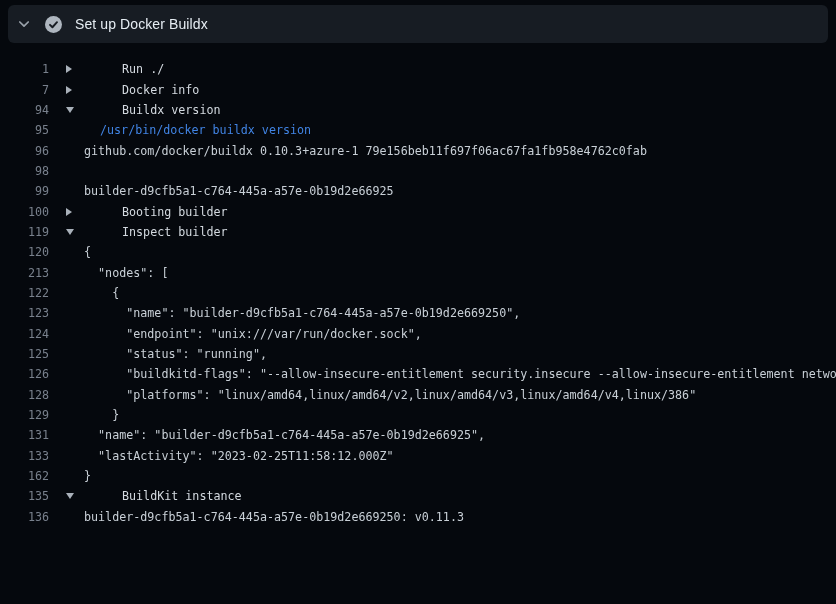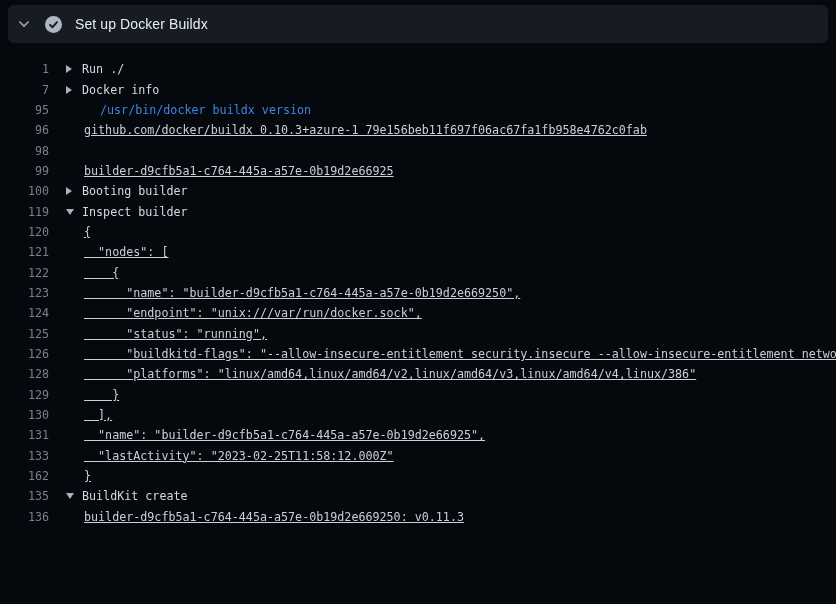--- a/index.html
+++ b/index.html
@@ -59,24 +59,24 @@
     width: 33px;
     padding-left: 17px;
     box-sizing: border-box;
     display: flex;
     align-items: center;
   }
   .txt {
     white-space: pre;
     color: var(--text, #c9d0d7);
   }
-  .row.output .txt { padding-left: 2px; text-decoration: underline; }
+  .row.output .txt { padding-left: 2px; }
   .row.command .txt { padding-left: 2px; color: var(--command, #4184e4); margin-left: 16px; }
   .row.group_collapsed, .row.group_expanded { cursor: pointer; }
-  .row.group_collapsed .txt, .row.group_expanded .txt { color: var(--group-text, #d4dae0); }
+  .row.group_collapsed .txt, .row.group_expanded .txt { color: var(--group-text, #d4dae0); margin-left: 40px; }
 
   .tri { display: inline-block; width: 0; height: 0; }
   .tri.right {
     border-top: 4px solid transparent;
     border-bottom: 4px solid transparent;
     border-left: 6px solid var(--toggle-icon, #a9b1ba);
   }
   .tri.down {
     border-left: 4px solid transparent;
     border-right: 4px solid transparent;
@@ -97,34 +97,34 @@
       <circle cx="8" cy="8" r="8" fill="#aeb6bf"></circle>
       <path d="M4.7 8.3 L7 10.6 L11.3 5.8" fill="none" stroke="#171c23" stroke-width="1.8" stroke-linecap="round" stroke-linejoin="round"></path>
     </svg>
   </span>
   <span class="step-title">Set up Docker Buildx</span>
 </div>
 
 <div class="log">
     <div class="row group_collapsed"><span class="num">1</span><span class="toggle"><span class="tri right"></span></span><span class="txt">Run ./</span></div>
     <div class="row group_collapsed"><span class="num">7</span><span class="toggle"><span class="tri right"></span></span><span class="txt">Docker info</span></div>
+    <div class="row group_expanded"><span class="num">94</span><span class="toggle"><span class="tri down"></span></span><span class="txt">Buildx version</span></div>
     <div class="row command"><span class="num">95</span><span class="toggle"></span><span class="txt">/usr/bin/docker buildx version</span></div>
     <div class="row output"><span class="num">96</span><span class="toggle"></span><span class="txt">github.com/docker/buildx 0.10.3+azure-1 79e156beb11f697f06ac67fa1fb958e4762c0fab</span></div>
     <div class="row command"><span class="num">98</span><span class="toggle"></span></div>
     <div class="row output"><span class="num">99</span><span class="toggle"></span><span class="txt">builder-d9cfb5a1-c764-445a-a57e-0b19d2e66925</span></div>
     <div class="row group_collapsed"><span class="num">100</span><span class="toggle"><span class="tri right"></span></span><span class="txt">Booting builder</span></div>
     <div class="row group_expanded"><span class="num">119</span><span class="toggle"><span class="tri down"></span></span><span class="txt">Inspect builder</span></div>
     <div class="row output"><span class="num">120</span><span class="toggle"></span><span class="txt">{</span></div>
-    <div class="row output"><span class="num">121</span><span class="toggle"></span><span class="txt">  "nodes": [</span></div>
+    <div class="row output"><span class="num">213</span><span class="toggle"></span><span class="txt">  "nodes": [</span></div>
     <div class="row output"><span class="num">122</span><span class="toggle"></span><span class="txt">    {</span></div>
     <div class="row output"><span class="num">123</span><span class="toggle"></span><span class="txt">      "name": "builder-d9cfb5a1-c764-445a-a57e-0b19d2e669250",</span></div>
     <div class="row output"><span class="num">124</span><span class="toggle"></span><span class="txt">      "endpoint": "unix:///var/run/docker.sock",</span></div>
     <div class="row output"><span class="num">125</span><span class="toggle"></span><span class="txt">      "status": "running",</span></div>
     <div class="row output"><span class="num">126</span><span class="toggle"></span><span class="txt">      "buildkitd-flags": "--allow-insecure-entitlement security.insecure --allow-insecure-entitlement network.host",</span></div>
     <div class="row output"><span class="num">128</span><span class="toggle"></span><span class="txt">      "platforms": "linux/amd64,linux/amd64/v2,linux/amd64/v3,linux/amd64/v4,linux/386"</span></div>
     <div class="row output"><span class="num">129</span><span class="toggle"></span><span class="txt">    }</span></div>
-    <div class="row output"><span class="num">130</span><span class="toggle"></span><span class="txt">  ],</span></div>
     <div class="row output"><span class="num">131</span><span class="toggle"></span><span class="txt">  "name": "builder-d9cfb5a1-c764-445a-a57e-0b19d2e66925",</span></div>
     <div class="row output"><span class="num">133</span><span class="toggle"></span><span class="txt">  "lastActivity": "2023-02-25T11:58:12.000Z"</span></div>
     <div class="row output"><span class="num">162</span><span class="toggle"></span><span class="txt">}</span></div>
-    <div class="row group_expanded"><span class="num">135</span><span class="toggle"><span class="tri down"></span></span><span class="txt">BuildKit create</span></div>
+    <div class="row group_expanded"><span class="num">135</span><span class="toggle"><span class="tri down"></span></span><span class="txt">BuildKit instance</span></div>
     <div class="row output"><span class="num">136</span><span class="toggle"></span><span class="txt">builder-d9cfb5a1-c764-445a-a57e-0b19d2e669250: v0.11.3</span></div>
   </div>
 
 </body></html>

